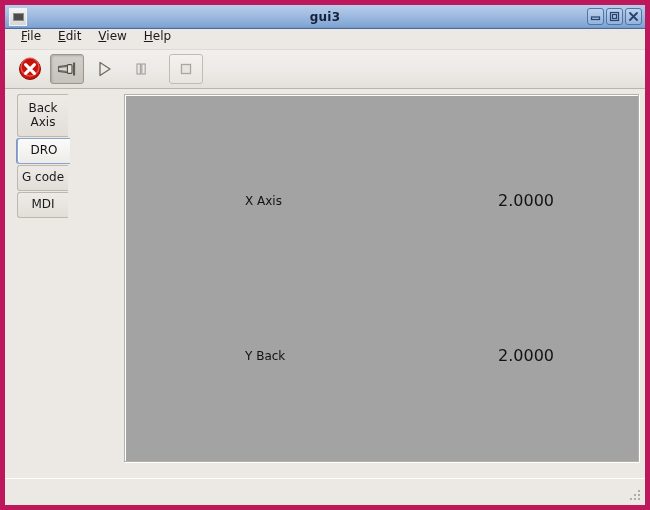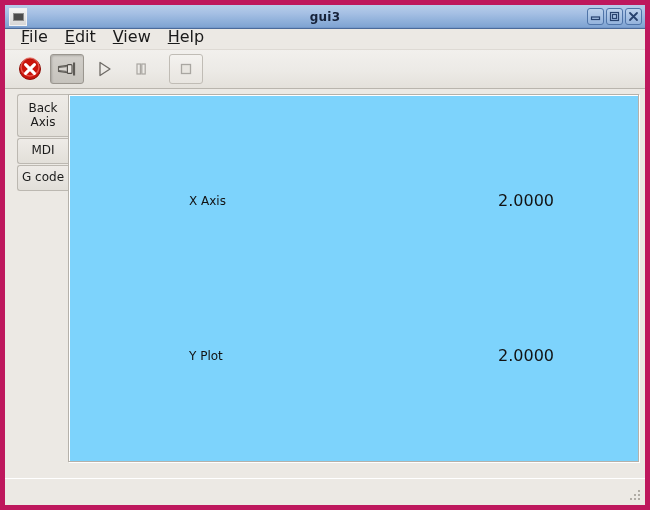--- a/index.html
+++ b/index.html
@@ -85,21 +85,21 @@
     flex: 0 0 21px;
     height: 21px;
     background: #ece9e4;
     display: flex;
     align-items: center;
     padding-left: 8px;
     box-sizing: border-box;
     border-bottom: 1px solid #dedad4;
   }
   .menu-item {
-    font-size: 16px;
+    font-size: 12px;
     color: #1a1a1a;
     padding: 2px 9px 8px 8px;
     cursor: default;
     white-space: nowrap;
   }
   .menu-item u { text-decoration: underline; }
 
   
   .toolbar {
     flex: 0 0 39px;
@@ -140,20 +140,21 @@
     background: #ece9e4;
     padding: 5px 6px 4px 5px;
     box-sizing: border-box;
     overflow: hidden;
   }
   .notebook {
     position: relative;
     width: 100%;
     height: 368px;
     display: flex;
+    gap: 44px;
   }
   .tabstrip {
     width: 58px;
     flex: 0 0 58px;
     display: flex;
     flex-direction: column;
     position: relative;
     z-index: 2;
   }
   .tab {
@@ -184,24 +185,25 @@
     z-index: 3;
     margin-right: -2px;
     color: #111;
   }
   .tab-label { display: block; }
 
   .tabpage {
     flex: 1 1 auto;
     border: 1px solid #b5b1aa;
     border-left: 1px solid #b5b1aa;
-    background: #7dd3fc;
+    background: #a3a3a3;
     box-shadow: inset 1px 1px 0 #ffffff, 1px 1px 0 #ffffff;
     position: relative;
     box-sizing: border-box;
+    margin-left: 12px;
   }
   .dro-grid {
     position: absolute;
     left: 0; right: 0; top: 0; bottom: 0;
     display: flex;
     flex-direction: column;
     padding: 28px 44px 28px 44px;
     box-sizing: border-box;
   }
   .dro-row {
@@ -320,38 +322,41 @@
   <div class="content">
     <div class="notebook">
 
       <div class="tabstrip">
         <div class="tab tall">
           <div>
             <span class="tab-label">Back</span>
             <span class="tab-label">Axis</span>
           </div>
         </div>
+        <div class="tab active">
+          <span class="tab-label">DRO</span>
+        </div>
+        <div class="tab">
+          <span class="tab-label">G code</span>
+        </div>
         <div class="tab">
           <span class="tab-label">MDI</span>
-        </div>
-        <div class="tab">
-          <span class="tab-label">G code</span>
         </div>
       </div>
 
       <div class="tabpage">
         <div class="dro-grid">
 
           <div class="dro-row">
             <span class="dro-label">X Axis</span>
             <span class="dro-value">2.0000</span>
           </div>
 
           <div class="dro-row">
-            <span class="dro-label">Y Plot</span>
+            <span class="dro-label">Y Back</span>
             <span class="dro-value">2.0000</span>
           </div>
 
 
         </div>
       </div>
 
     </div>
   </div>
 

